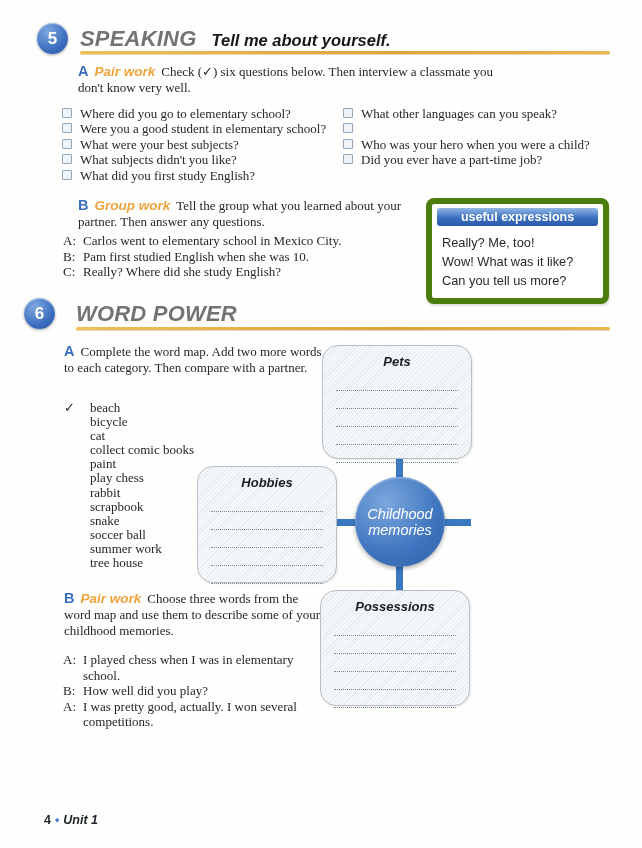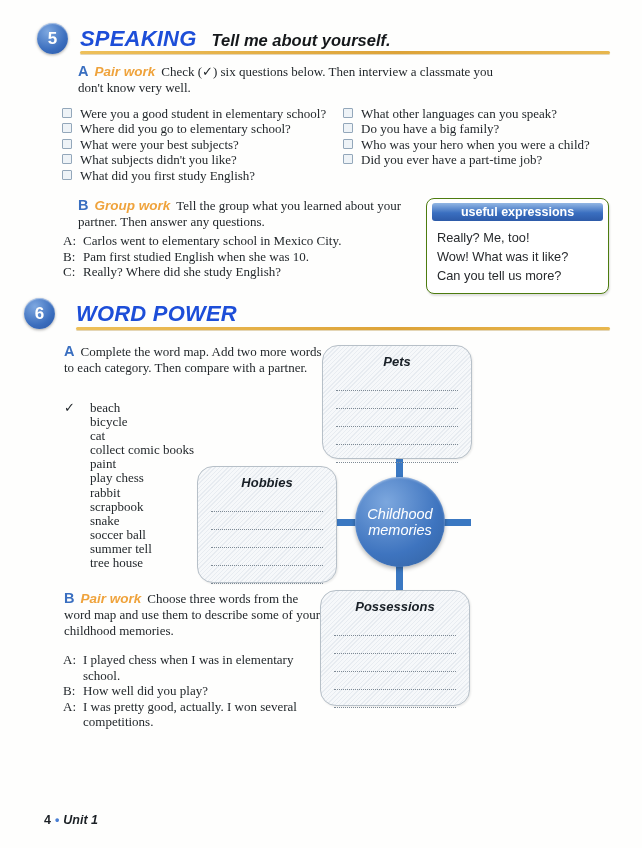--- a/index.html
+++ b/index.html
@@ -16,21 +16,21 @@
     background:radial-gradient(circle at 35% 28%, #7ea8e0, #3a6dbd 62%, #2b57a5);
     box-shadow:0 1px 3px rgba(0,0,0,.35), inset 0 1px 1px rgba(255,255,255,.5);
     display:flex; align-items:center; justify-content:center;
     color:#fff; font-family:"Liberation Sans",sans-serif; font-weight:bold; font-size:17px;
   }
   .c5 { left:37px; top:23px; }
   .c6 { left:24px; top:298px; }
   .title-row { position:absolute; font-family:"Liberation Sans",sans-serif; font-style:italic; font-weight:bold; white-space:nowrap; }
   .t5 { left:80px; top:26px; }
   .t6 { left:76px; top:301px; }
-  .sec-title { font-size:22px; letter-spacing:.2px; color:#1d4ed8; }
+  .sec-title { font-size:22px; letter-spacing:.2px; color:#737373; }
   .sec-subtitle { font-size:16.5px; margin-left:15px; color:#15181b; }
   .underline { position:absolute; height:3px; border-radius:2px;
     background:linear-gradient(90deg,#eec05a,#dda338 60%,#e8b74e); box-shadow:0 1px 0 rgba(180,140,50,.35); }
   .u5 { left:80px; top:51px; width:530px; }
   .u6 { left:76px; top:327px; width:534px; }
   
   .para { position:absolute; line-height:16px; }
   .letter { font-family:"Liberation Sans",sans-serif; font-weight:bold; font-size:14.5px; color:#3a6fc0; margin-right:6px; }
   .activity { font-family:"Liberation Sans",sans-serif; font-weight:bold; font-style:italic; font-size:13.5px; color:#efa33c; margin-right:6px; }
   .pa5 { left:78px; top:63px; width:420px; }
@@ -44,21 +44,21 @@
   .qrow { display:flex; align-items:flex-start; height:15.4px; }
   .cb { width:10px; height:10px; border:1px solid #93a7ba; background:#eef3f7; border-radius:1px; margin:2px 8px 0 0; flex:none; }
   
   .dlg { position:absolute; }
   .d5 { left:63px; top:233px; width:360px; }
   .d6 { left:63px; top:652px; width:238px; }
   .dlg-row { display:flex; line-height:15.6px; }
   .spk { width:20px; flex:none; }
   
   .uexpr { position:absolute; left:426px; top:198px; width:183px;
-    background:#fff; border:1px solid #4d7c0f; border-radius:8px; box-shadow:1px 2px 2px rgba(0,0,0,.12); }
+    background:#fff; border:6px solid #4d7c0f; border-radius:8px; box-shadow:1px 2px 2px rgba(0,0,0,.12); }
   .uexpr-head { margin:4px 5px 2px; height:18px; border-radius:3px;
     background:linear-gradient(180deg,#93b7e4 0%,#3a6fc0 55%,#2d5aa8 100%);
     color:#fff; font-family:"Liberation Sans",sans-serif; font-weight:bold; font-size:12.5px;
     display:flex; align-items:center; justify-content:center; }
   .uexpr-body { padding:5px 10px 8px; font-family:"Liberation Sans",sans-serif; font-size:12.8px; line-height:19px; color:#26292c; }
   
   .wordlist { position:absolute; left:64px; top:401px; line-height:14.1px; }
   .wl-mark { display:inline-block; width:26px; color:#23282c; }
   
   .map { position:absolute; left:195px; top:340px; width:422px; height:372px; }
@@ -106,48 +106,47 @@
   </div>
   <div class="underline u5"></div>
 
   <div class="para pa5">
     <span class="letter">A</span><span class="activity">Pair work</span><span>Check (✓) six questions below. Then interview a classmate you don't know very well.</span>
   </div>
 
   <div class="qcol q-left">
     <div class="qrow">
       <span class="cb"></span>
+      <span>Where did you go to elementary school?</span>
+    </div>
+    <div class="qrow">
+      <span class="cb"></span>
       <span>Were you a good student in elementary school?</span>
     </div>
     <div class="qrow">
       <span class="cb"></span>
-      <span>Where did you go to elementary school?</span>
-    </div>
-    <div class="qrow">
-      <span class="cb"></span>
       <span>What were your best subjects?</span>
     </div>
     <div class="qrow">
       <span class="cb"></span>
       <span>What subjects didn't you like?</span>
     </div>
     <div class="qrow">
       <span class="cb"></span>
       <span>What did you first study English?</span>
     </div>
   </div>
 
   <div class="qcol q-right">
     <div class="qrow">
       <span class="cb"></span>
       <span>What other languages can you speak?</span>
     </div>
     <div class="qrow">
       <span class="cb"></span>
-      <span>Do you have a big family?</span>
     </div>
     <div class="qrow">
       <span class="cb"></span>
       <span>Who was your hero when you were a child?</span>
     </div>
     <div class="qrow">
       <span class="cb"></span>
       <span>Did you ever have a part-time job?</span>
     </div>
   </div>
@@ -196,21 +195,21 @@
     <div class="wl-item"><span class="wl-mark">✓</span><span>beach</span></div>
     <div class="wl-item"><span class="wl-mark"></span><span>bicycle</span></div>
     <div class="wl-item"><span class="wl-mark"></span><span>cat</span></div>
     <div class="wl-item"><span class="wl-mark"></span><span>collect comic books</span></div>
     <div class="wl-item"><span class="wl-mark"></span><span>paint</span></div>
     <div class="wl-item"><span class="wl-mark"></span><span>play chess</span></div>
     <div class="wl-item"><span class="wl-mark"></span><span>rabbit</span></div>
     <div class="wl-item"><span class="wl-mark"></span><span>scrapbook</span></div>
     <div class="wl-item"><span class="wl-mark"></span><span>snake</span></div>
     <div class="wl-item"><span class="wl-mark"></span><span>soccer ball</span></div>
-    <div class="wl-item"><span class="wl-mark"></span><span>summer tell</span></div>
+    <div class="wl-item"><span class="wl-mark"></span><span>summer work</span></div>
     <div class="wl-item"><span class="wl-mark"></span><span>tree house</span></div>
   </div>
 
   <div class="map">
     <div class="conn conn-top"></div>
     <div class="conn conn-bottom"></div>
     <div class="conn conn-left"></div>
     <div class="conn conn-right"></div>
 
     <div class="map-box box-top">

